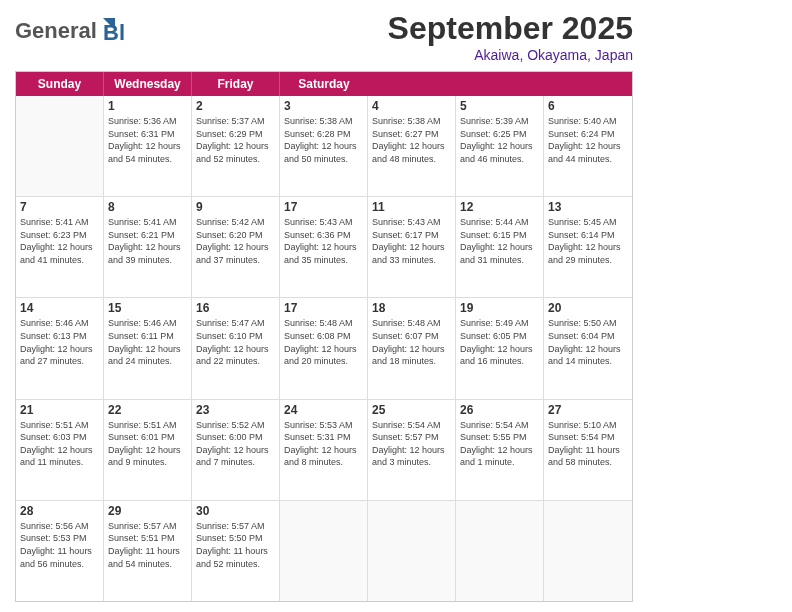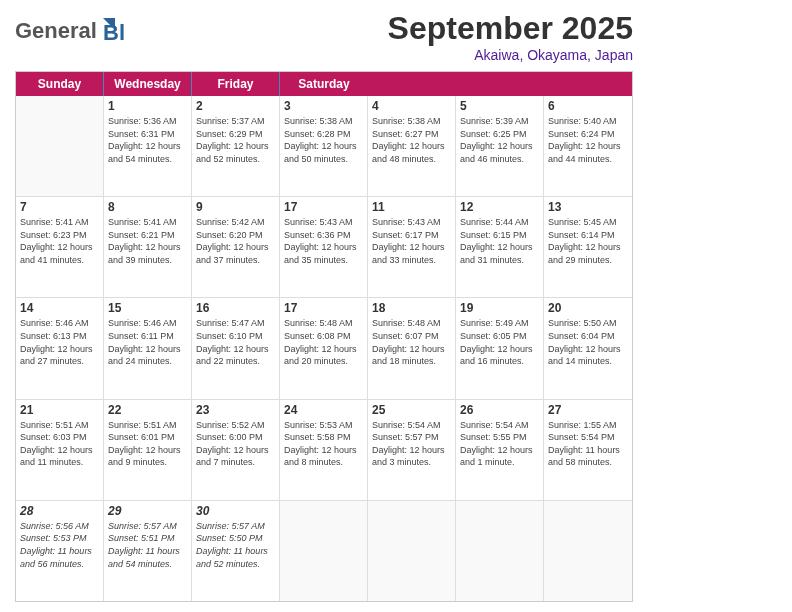--- a/index.html
+++ b/index.html
@@ -73,21 +73,20 @@
       flex-direction: column;
     }
     .cal-row {
       display: grid;
       grid-template-columns: repeat(7, 1fr);
       flex: 1;
       border-bottom: 1px solid #ddd;
     }
     .cal-row:last-child {
       border-bottom: none;
-      font-style: italic;
     }
     .cal-cell {
       border-right: 1px solid #ddd;
       padding: 3px 4px;
       font-size: 9.5px;
       color: #333;
       vertical-align: top;
       min-height: 80px;
     }
     .cal-cell:last-child {
@@ -303,41 +302,41 @@
           <div class="cal-cell">
             <div class="day-number">23</div>
             <div class="cell-line">Sunrise: 5:52 AM</div>
             <div class="cell-line">Sunset: 6:00 PM</div>
             <div class="cell-line">Daylight: 12 hours</div>
             <div class="cell-line">and 7 minutes.</div>
           </div>
           <div class="cal-cell">
             <div class="day-number">24</div>
             <div class="cell-line">Sunrise: 5:53 AM</div>
-            <div class="cell-line">Sunset: 5:58 PM</div>
+            <div class="cell-line">Sunset: 5:31 PM</div>
             <div class="cell-line">Daylight: 12 hours</div>
             <div class="cell-line">and 8 minutes.</div>
           </div>
           <div class="cal-cell">
             <div class="day-number">25</div>
             <div class="cell-line">Sunrise: 5:54 AM</div>
             <div class="cell-line">Sunset: 5:57 PM</div>
             <div class="cell-line">Daylight: 12 hours</div>
             <div class="cell-line">and 3 minutes.</div>
           </div>
           <div class="cal-cell">
             <div class="day-number">26</div>
             <div class="cell-line">Sunrise: 5:54 AM</div>
             <div class="cell-line">Sunset: 5:55 PM</div>
             <div class="cell-line">Daylight: 12 hours</div>
             <div class="cell-line">and 1 minute.</div>
           </div>
           <div class="cal-cell">
             <div class="day-number">27</div>
-            <div class="cell-line">Sunrise: 1:55 AM</div>
+            <div class="cell-line">Sunrise: 5:10 AM</div>
             <div class="cell-line">Sunset: 5:54 PM</div>
             <div class="cell-line">Daylight: 11 hours</div>
             <div class="cell-line">and 58 minutes.</div>
           </div>
         </div>
         <div class="cal-row">
           <div class="cal-cell">
             <div class="day-number">28</div>
             <div class="cell-line">Sunrise: 5:56 AM</div>
             <div class="cell-line">Sunset: 5:53 PM</div>

